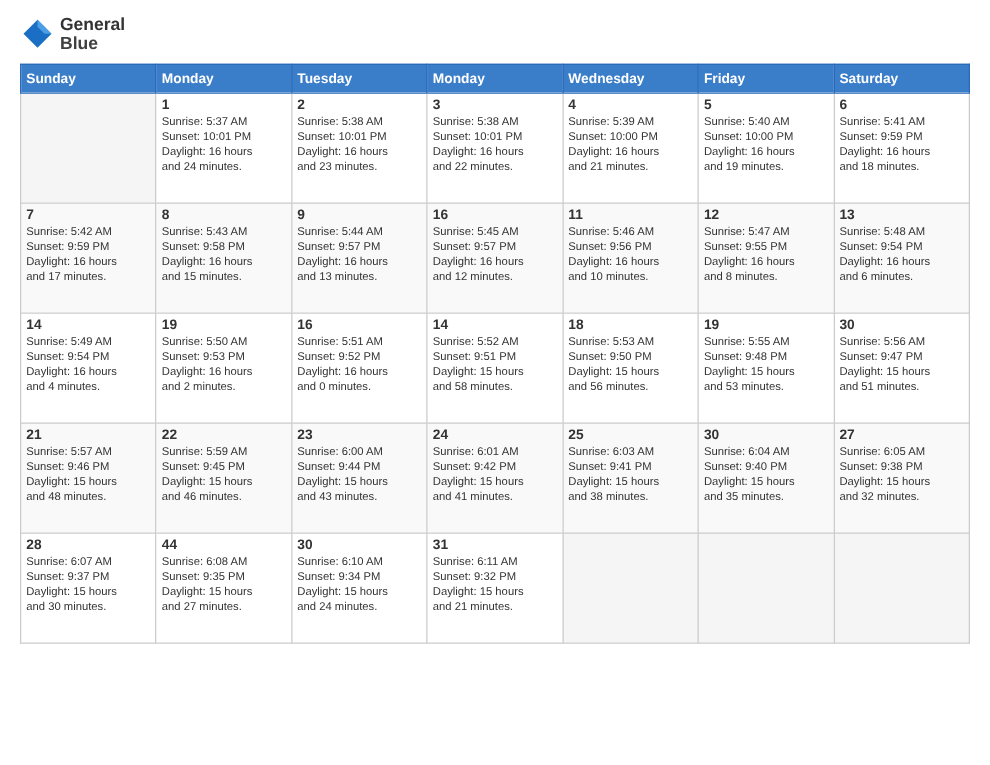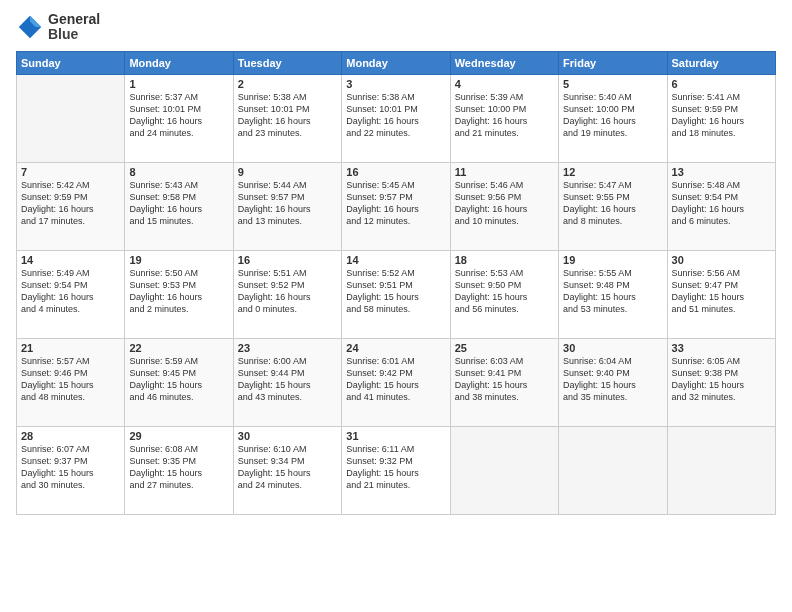--- a/index.html
+++ b/index.html
@@ -240,31 +240,31 @@
           </td>
           <td>
             <span class="day-number">25</span>
             <div class="day-info">Sunrise: 6:03 AM<br>Sunset: 9:41 PM<br>Daylight: 15 hours<br>and 38 minutes.</div>
           </td>
           <td>
             <span class="day-number">30</span>
             <div class="day-info">Sunrise: 6:04 AM<br>Sunset: 9:40 PM<br>Daylight: 15 hours<br>and 35 minutes.</div>
           </td>
           <td>
-            <span class="day-number">33</span>
+            <span class="day-number">27</span>
             <div class="day-info">Sunrise: 6:05 AM<br>Sunset: 9:38 PM<br>Daylight: 15 hours<br>and 32 minutes.</div>
           </td>
         </tr>
         <tr>
           <td>
             <span class="day-number">28</span>
             <div class="day-info">Sunrise: 6:07 AM<br>Sunset: 9:37 PM<br>Daylight: 15 hours<br>and 30 minutes.</div>
           </td>
           <td>
-            <span class="day-number">29</span>
+            <span class="day-number">44</span>
             <div class="day-info">Sunrise: 6:08 AM<br>Sunset: 9:35 PM<br>Daylight: 15 hours<br>and 27 minutes.</div>
           </td>
           <td>
             <span class="day-number">30</span>
             <div class="day-info">Sunrise: 6:10 AM<br>Sunset: 9:34 PM<br>Daylight: 15 hours<br>and 24 minutes.</div>
           </td>
           <td>
             <span class="day-number">31</span>
             <div class="day-info">Sunrise: 6:11 AM<br>Sunset: 9:32 PM<br>Daylight: 15 hours<br>and 21 minutes.</div>
           </td>

